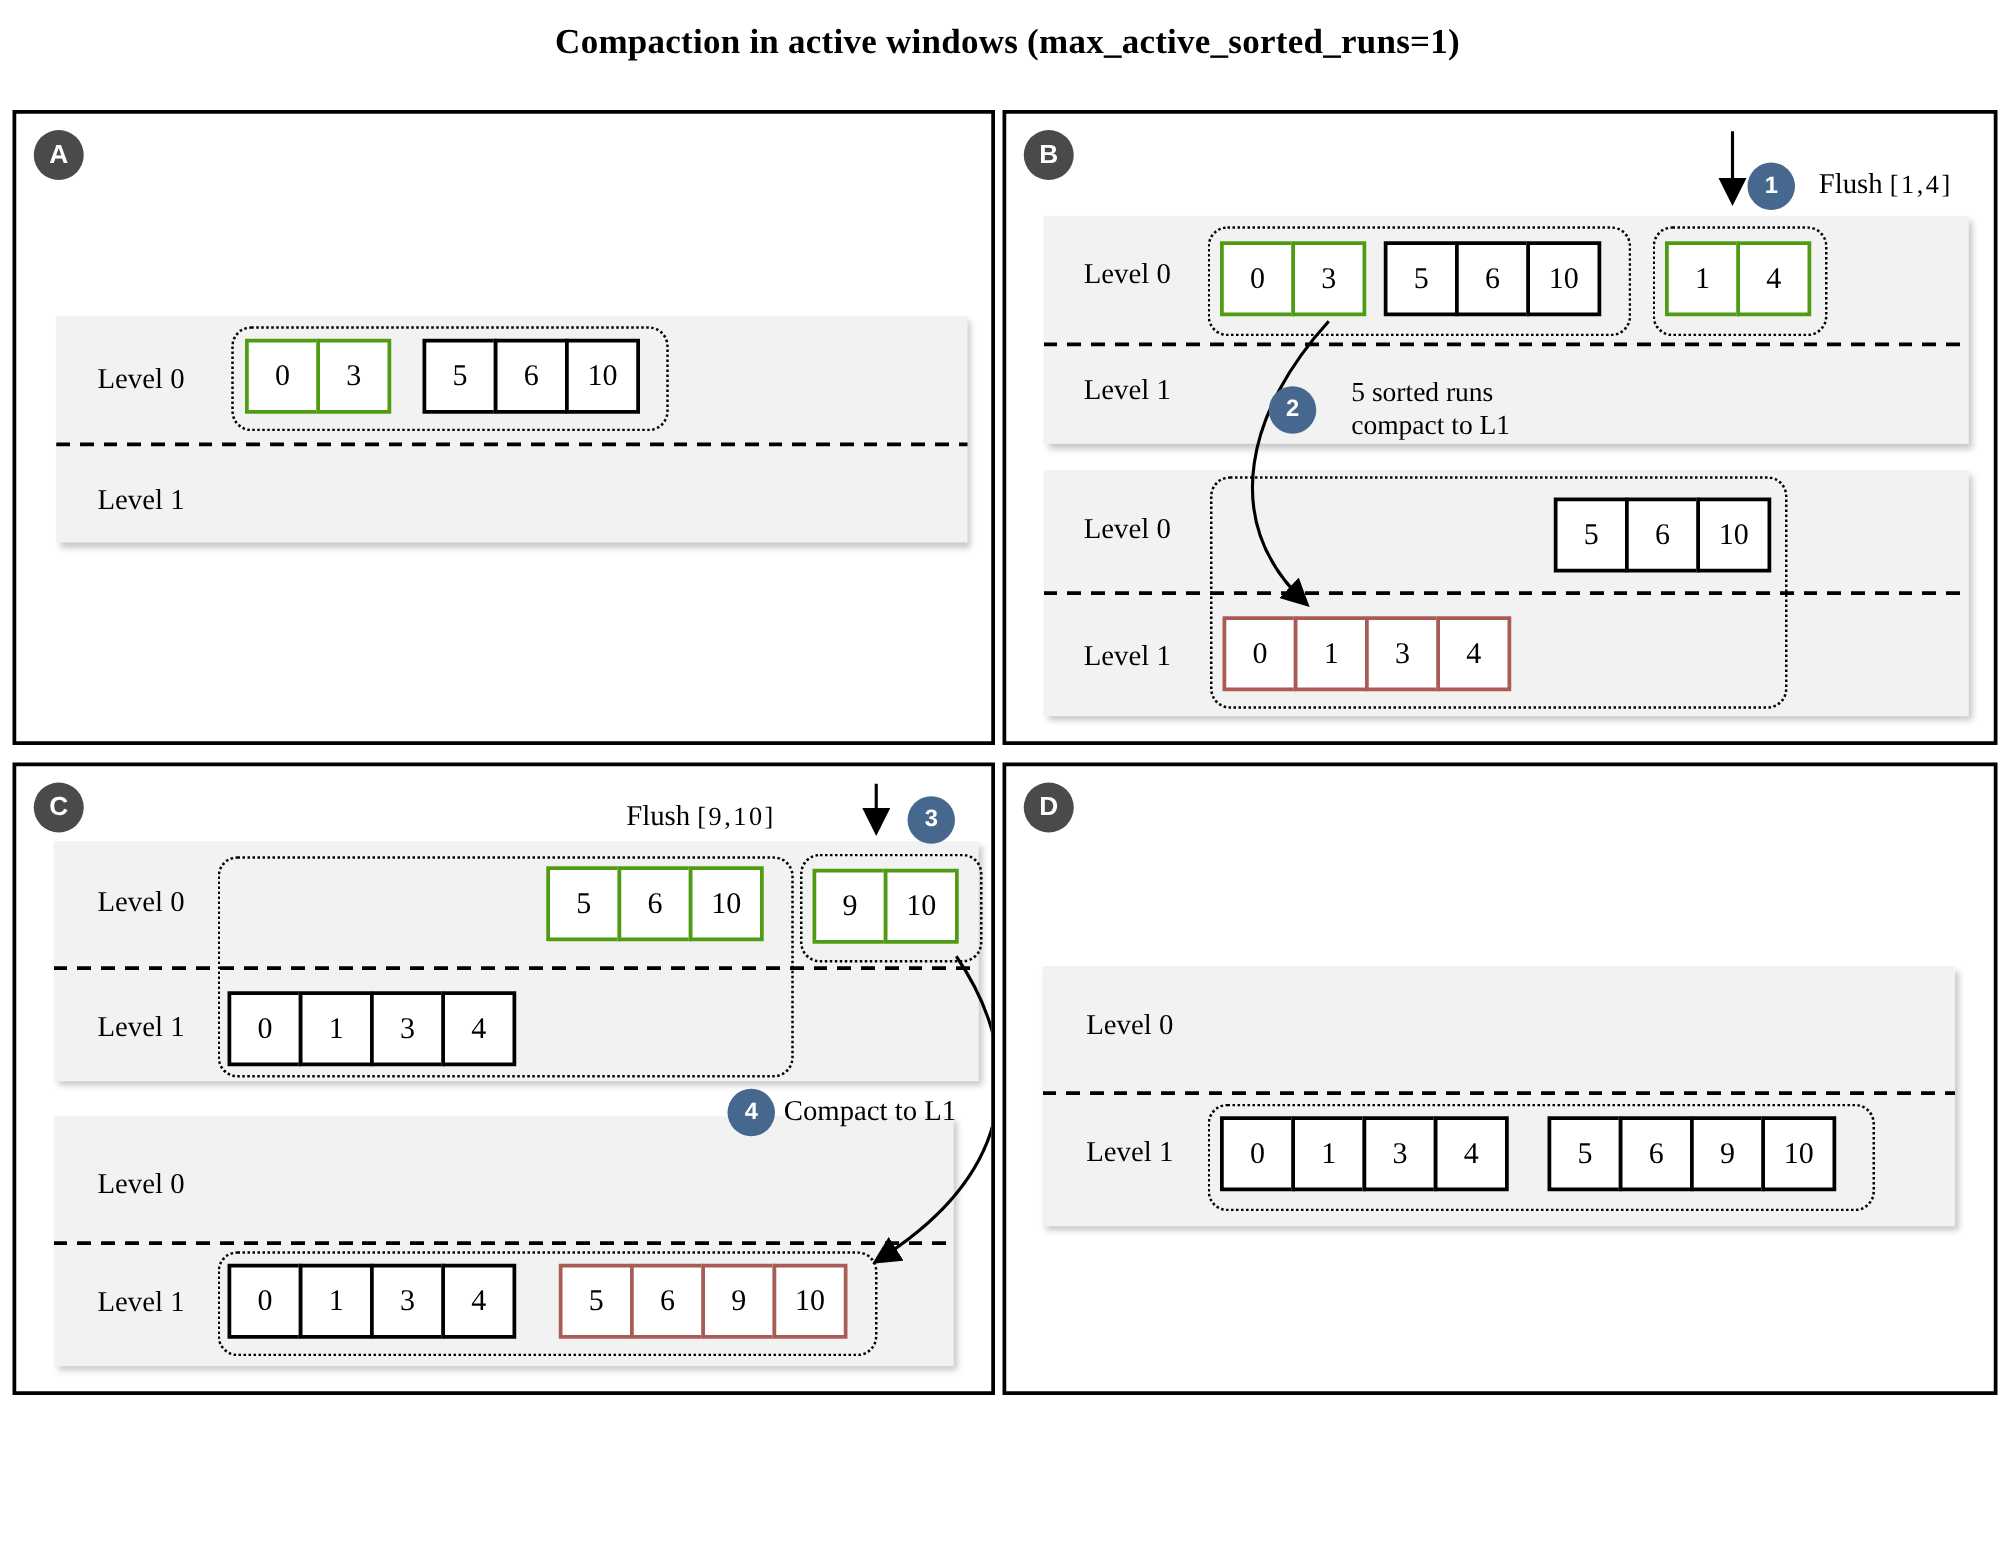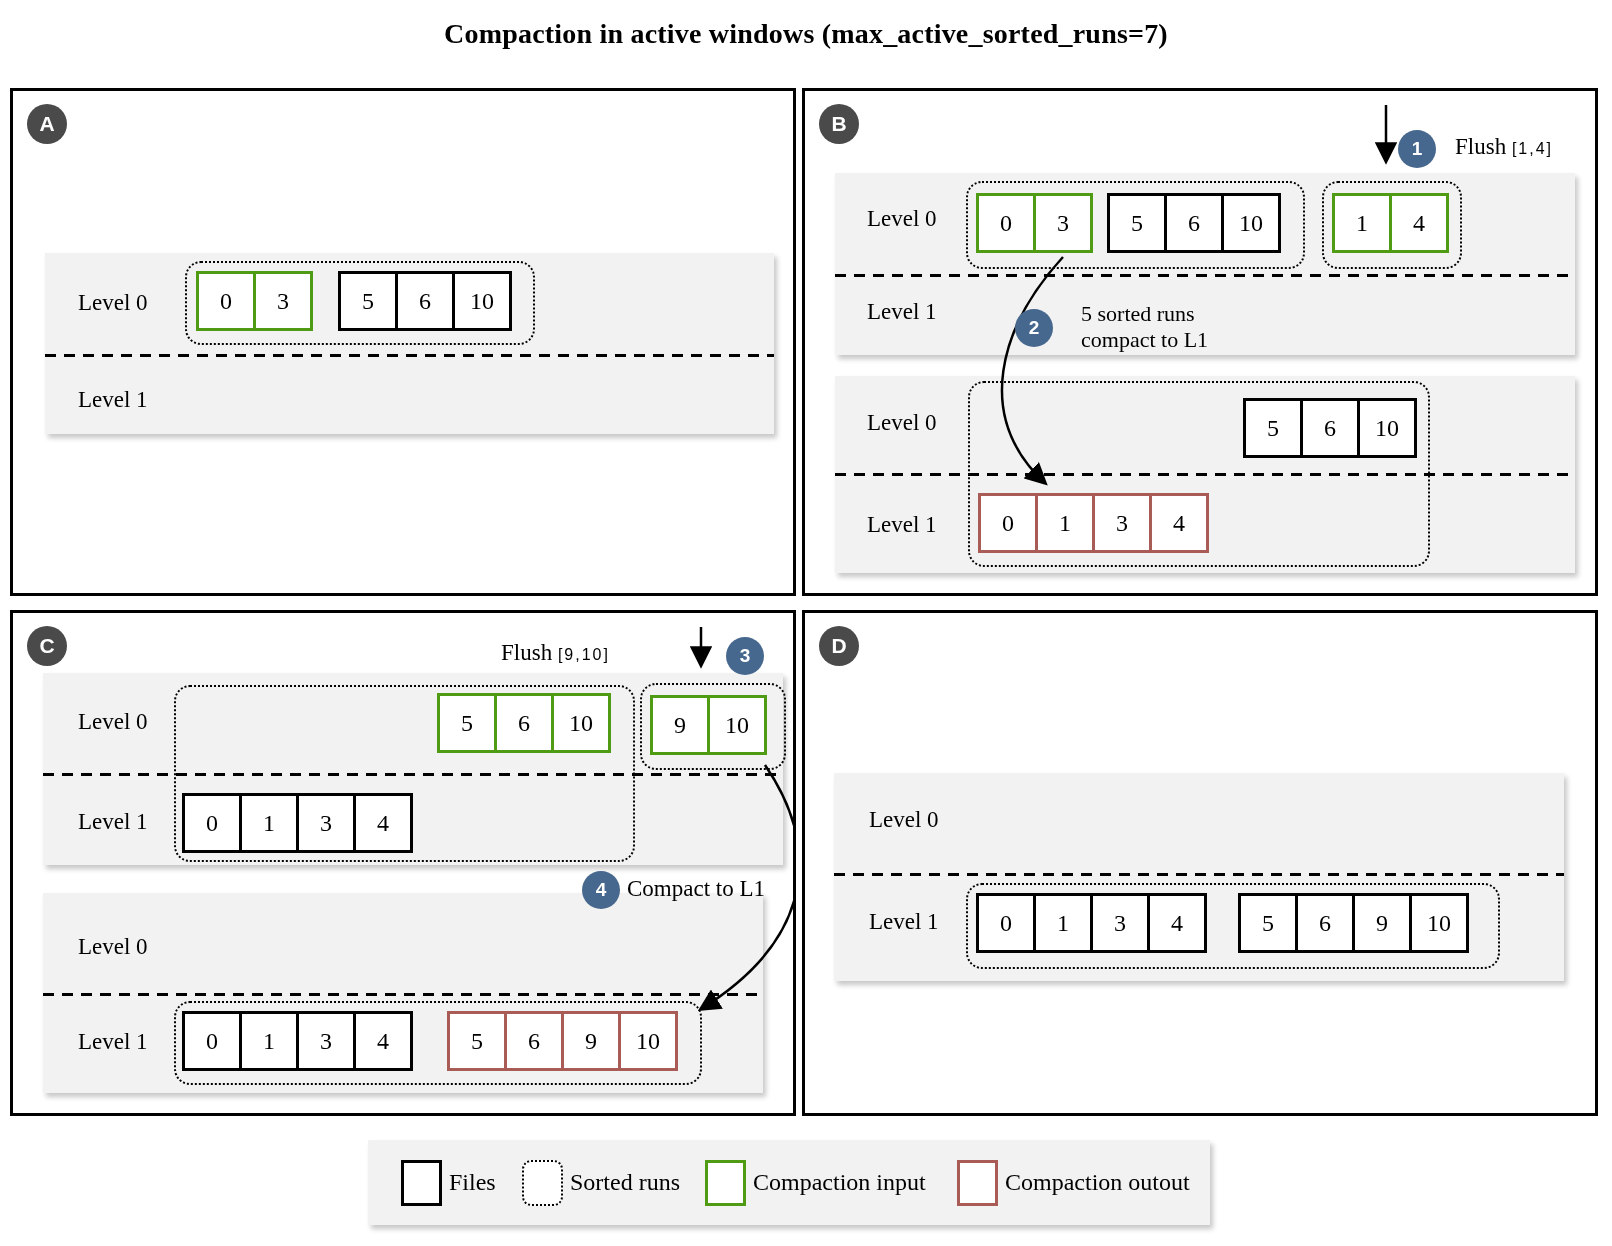--- a/index.html
+++ b/index.html
@@ -19,39 +19,39 @@
   .grp{position:absolute;display:flex;}
   .fbox{width:60px;height:60px;background:#fff;border:3px solid #000;box-sizing:border-box;
         display:flex;align-items:center;justify-content:center;font-size:24px;}
   .fbox + .fbox{margin-left:-3px;}
   .fbox.green{border-color:#4f9b13;}
   .fbox.red{border-color:#a95b56;}
   .step{position:absolute;width:38px;height:38px;border-radius:50%;background:#47688e;
         color:#fff;display:flex;align-items:center;justify-content:center;
         font:bold 19px "Liberation Sans",sans-serif;z-index:3;}
   .ann{position:absolute;font-size:23px;white-space:nowrap;z-index:3;}
-  .ann .mono{font-family:Liberation Sans, sans-serif;font-size:16px;letter-spacing:2px;}
+  .ann .mono{font-family:Liberation Serif, serif;font-size:21px;letter-spacing:2px;}
   .ann2{line-height:26px;font-size:22px;}
   svg.overlay{position:absolute;left:0;top:0;pointer-events:none;z-index:2;}
   .legend{position:absolute;left:368px;top:1140px;width:842px;height:85px;background:#f2f2f2;
           box-shadow:3px 4px 5px rgba(0,0,0,.22);}
   .legend-item{position:absolute;top:0;height:85px;display:flex;align-items:center;gap:7px;}
   .sw{width:41px;height:46px;background:#fff;box-sizing:border-box;}
   .sw.files{border:3px solid #000;}
   .sw.sorted{border:2.5px dotted #000;border-radius:9px;}
   .sw.input{border:3px solid #4f9b13;}
   .sw.output{border:3px solid #a95b56;}
   .legend-label{font-size:24px;white-space:nowrap;}
 </style>
 </head>
 <body>
 
 <div id="stage">
 
-  <div class="title">Compaction in active windows (max_active_sorted_runs=7)</div>
+  <div class="title">Compaction in active windows (max_active_sorted_runs=1)</div>
 
   <div class="panel" style="left:10px;top:88px;width:780px;height:502px;">
     <div class="badge" style="left:14px;top:13px;">A</div>
     <div class="band" style="left:32px;top:162px;width:729px;height:181px;">
       <div class="lvl" style="left:33px;top:37px;">Level 0</div>
       <div class="runbox" style="left:140px;top:8px;width:346px;height:80px;"></div>
       <div class="grp" style="left:151px;top:18px;">
         <div class="fbox green">0</div>
         <div class="fbox green">3</div>
       </div>
@@ -209,32 +209,14 @@
       </div>
       <div class="grp" style="left:404px;top:120px;">
         <div class="fbox">5</div>
         <div class="fbox">6</div>
         <div class="fbox">9</div>
         <div class="fbox">10</div>
       </div>
     </div>
   </div>
 
-  <div class="legend">
-    <div class="legend-item" style="left:33px;">
-      <div class="sw files"></div>
-      <div class="legend-label">Files</div>
-    </div>
-    <div class="legend-item" style="left:154px;">
-      <div class="sw sorted"></div>
-      <div class="legend-label">Sorted runs</div>
-    </div>
-    <div class="legend-item" style="left:337px;">
-      <div class="sw input"></div>
-      <div class="legend-label">Compaction input</div>
-    </div>
-    <div class="legend-item" style="left:589px;">
-      <div class="sw output"></div>
-      <div class="legend-label">Compaction outout</div>
-    </div>
-  </div>
 
 </div>
 
 </body></html>

